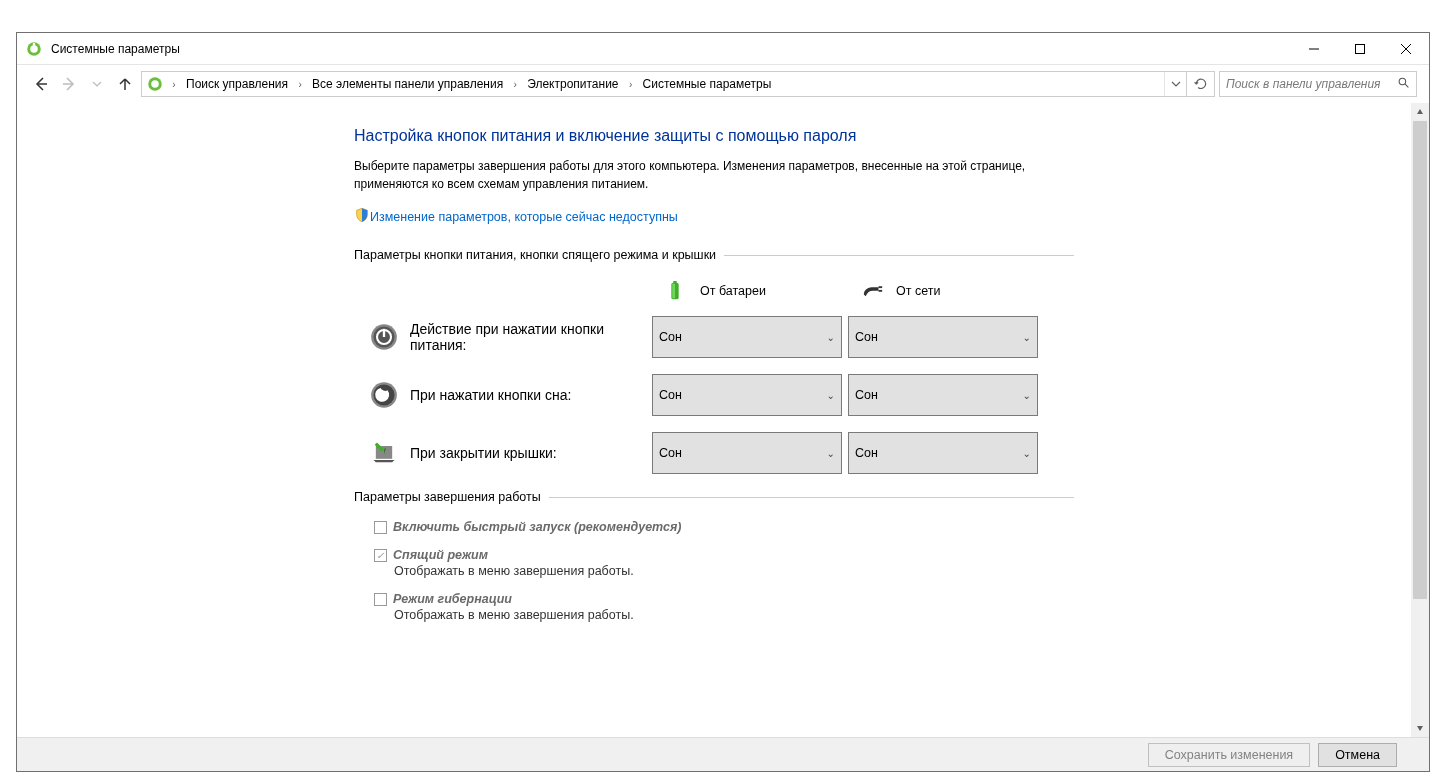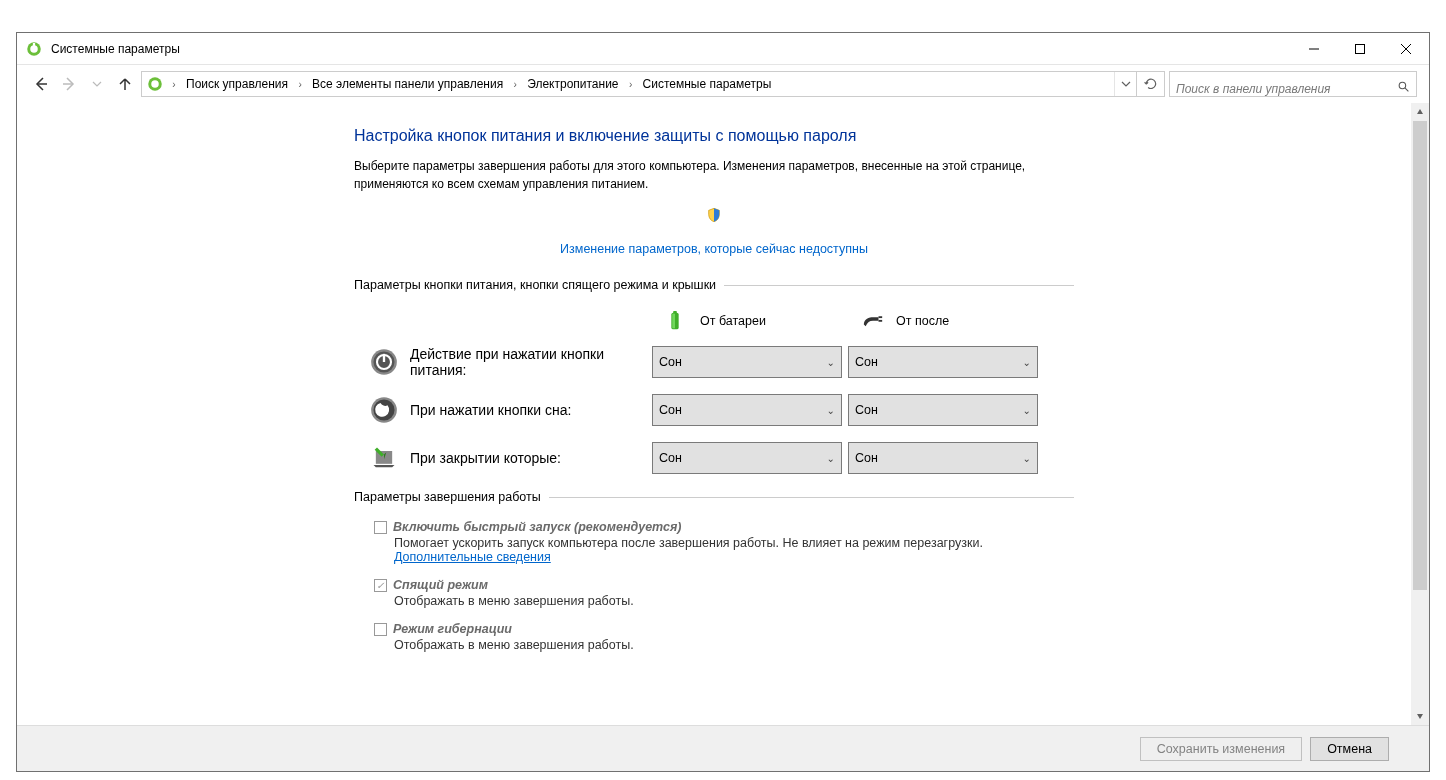--- a/index.html
+++ b/index.html
@@ -78,23 +78,23 @@
     font-size:10px; color:#606060;
     border-left:1px solid #e5e5e5;
   }
   .bc-refresh {
     width:28px; height:100%;
     display:flex; align-items:center; justify-content:center;
     border-left:1px solid #cccccc;
     color:#606060;
   }
   .search-box {
-    width: 248px; height: 26px;
+    width: 198px; height: 26px;
     border: 1px solid #cccccc;
-    display:flex; align-items:flex-end;
+    display:flex; align-items:center;
     padding: 0 6px;
     color:#666;
     font-size:12px;
     gap:6px;
   }
   .search-box input {
     border:none; outline:none; flex:1; font-size:12px; color:#333;
   }
   .search-box input::placeholder { color:#7a7a7a; font-style: italic; }
   .search-box .srch-icon { color:#555; font-size:12px; }
@@ -134,23 +134,22 @@
     font-weight: 400;
     color: #003399;
     margin-bottom: 12px;
   }
   .page .intro {
     font-size: 12px;
     line-height: 1.5;
     margin-bottom: 14px;
   }
   .shield-row {
-    display:flex; align-items:center; gap:16px;
+    display:flex; align-items:center; gap:0;
     margin-bottom: 22px;
-    flex-direction: column;
   }
   .shield-link { color:#0066cc; font-size:12.5px; }
 
   .section-divider {
     display:flex; align-items:center; font-size:12.5px; margin-bottom:16px;
   }
   .section-divider .line {
     flex:1; height:1px; background:#cccccc; margin-left:8px;
   }
 
@@ -171,21 +170,21 @@
     display:flex; align-items:center;
     margin-bottom: 16px;
   }
   .setting-row .row-icon {
     width:28px; height:28px; margin-left:16px; margin-right:12px;
   }
   .setting-row .row-label {
     width:242px; font-size:14px;
   }
   .select-box {
-    width:190px; height:32px;
+    width:190px; height:42px;
     border:1px solid #7a7a7a;
     background:#e1e1e1;
     display:flex; align-items:center;
     padding:0 6px;
     font-size:12.5px;
     margin-right:6px;
     justify-content:space-between;
   }
   .select-box .arrow { color:#444; font-size:10px; }
 
@@ -207,25 +206,25 @@
   .check-item b { font-weight:600; }
   .check-item .desc {
     margin-left:20px; color:#333; font-size:12.5px;
   }
   .check-item.disabled .desc { color:#333; }
   .check-item.disabled, .check-item.disabled b { color:#6a6a6a; }
   .link { color:#0066cc; text-decoration:underline; }
 
   
   .footer {
-    height: 46px;
+    height: 34px;
     border-top: 1px solid #ddd;
     background:#f0f0f0;
     display:flex; align-items:center; justify-content:flex-end;
-    padding-right: 40px;
+    padding-right: 32px;
     gap:8px;
   }
   .btn {
     height:24px; padding:0 16px;
     border:1px solid #adadad; background:#e1e1e1;
     font-size:12.5px;
     display:flex; align-items:center; justify-content:center;
     min-width:78px;
   }
   .btn.disabled {
@@ -367,21 +366,21 @@
             <span>От батареи</span>
           </div>
           <div class="col-head">
             <span class="plug-icon">
               <svg viewBox="0 0 24 24" width="26" height="22">
                 <path d="M2 18 C2 12 8 10 12 10 L18 10 L18 14 L12 14 C8 14 6 16 4 20 Z" fill="#333"></path>
                 <rect x="18" y="9" width="4" height="2" fill="#333"></rect>
                 <rect x="18" y="13" width="4" height="2" fill="#333"></rect>
               </svg>
             </span>
-            <span>От после</span>
+            <span>От сети</span>
           </div>
         </div>
 
         <div class="setting-row">
           <span class="row-icon">
             <svg viewBox="0 0 24 24" width="28" height="28">
               <circle cx="12" cy="12" r="11" fill="#888"></circle>
               <circle cx="12" cy="12" r="9" fill="#555"></circle>
               <circle cx="12" cy="12" r="6" fill="none" stroke="#fff" stroke-width="1.8"></circle>
               <rect x="11" y="5" width="2" height="7" fill="#fff"></rect>
@@ -419,44 +418,41 @@
 
         <div class="setting-row">
           <span class="row-icon">
             <svg viewBox="0 0 24 24" width="28" height="28">
               <path d="M3 18 L21 18 L19 20 L5 20 Z" fill="#555"></path>
               <path d="M5 6 L19 6 L19 17 L5 17 Z" fill="#888"></path>
               <path d="M6 3 L12 9 L10 11 L4 5 Z" fill="#3fae29"></path>
               <path d="M12 9 L14 7 L12 13 Z" fill="#2d7a1d"></path>
             </svg>
           </span>
-          <span class="row-label">При закрытии которые:</span>
+          <span class="row-label">При закрытии крышки:</span>
           <div class="select-box">
             <span>Сон</span>
             <span class="arrow">⌄</span>
           </div>
           <div class="select-box">
             <span>Сон</span>
             <span class="arrow">⌄</span>
           </div>
         </div>
 
         <div class="section-divider shutdown-section">
           <span>Параметры завершения работы</span>
           <span class="line"></span>
         </div>
 
         <div class="check-item disabled">
           <div class="chk-row">
             <span class="chk"></span>
             <b>Включить быстрый запуск (рекомендуется)</b>
           </div>
-          <div class="desc">
-            <span>Помогает ускорить запуск компьютера после завершения работы. Не влияет на режим перезагрузки. </span><span class="link">Дополнительные сведения</span>
-          </div>
         </div>
 
         <div class="check-item disabled">
           <div class="chk-row">
             <span class="chk">✓</span>
             <b>Спящий режим</b>
           </div>
           <div class="desc">Отображать в меню завершения работы.</div>
         </div>
 

